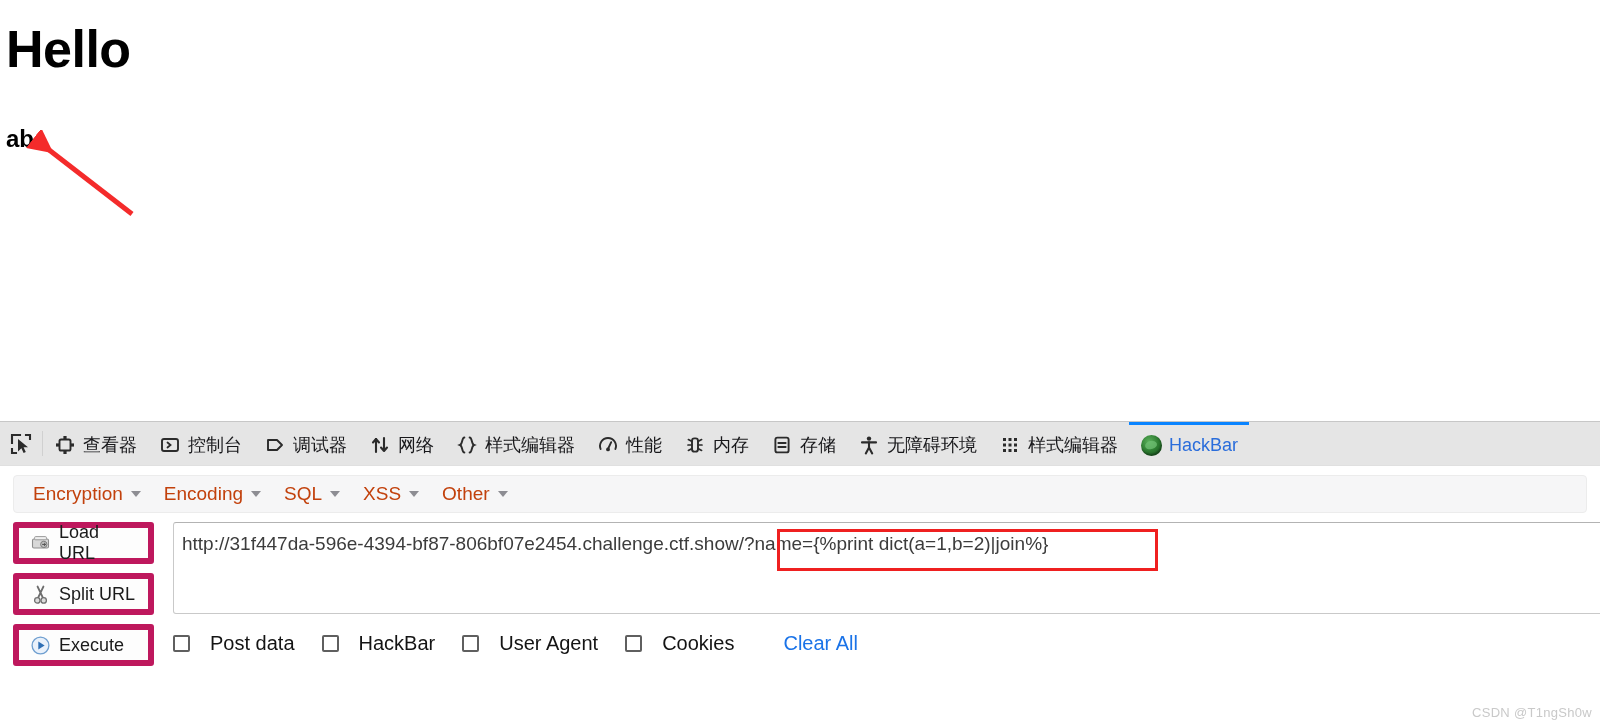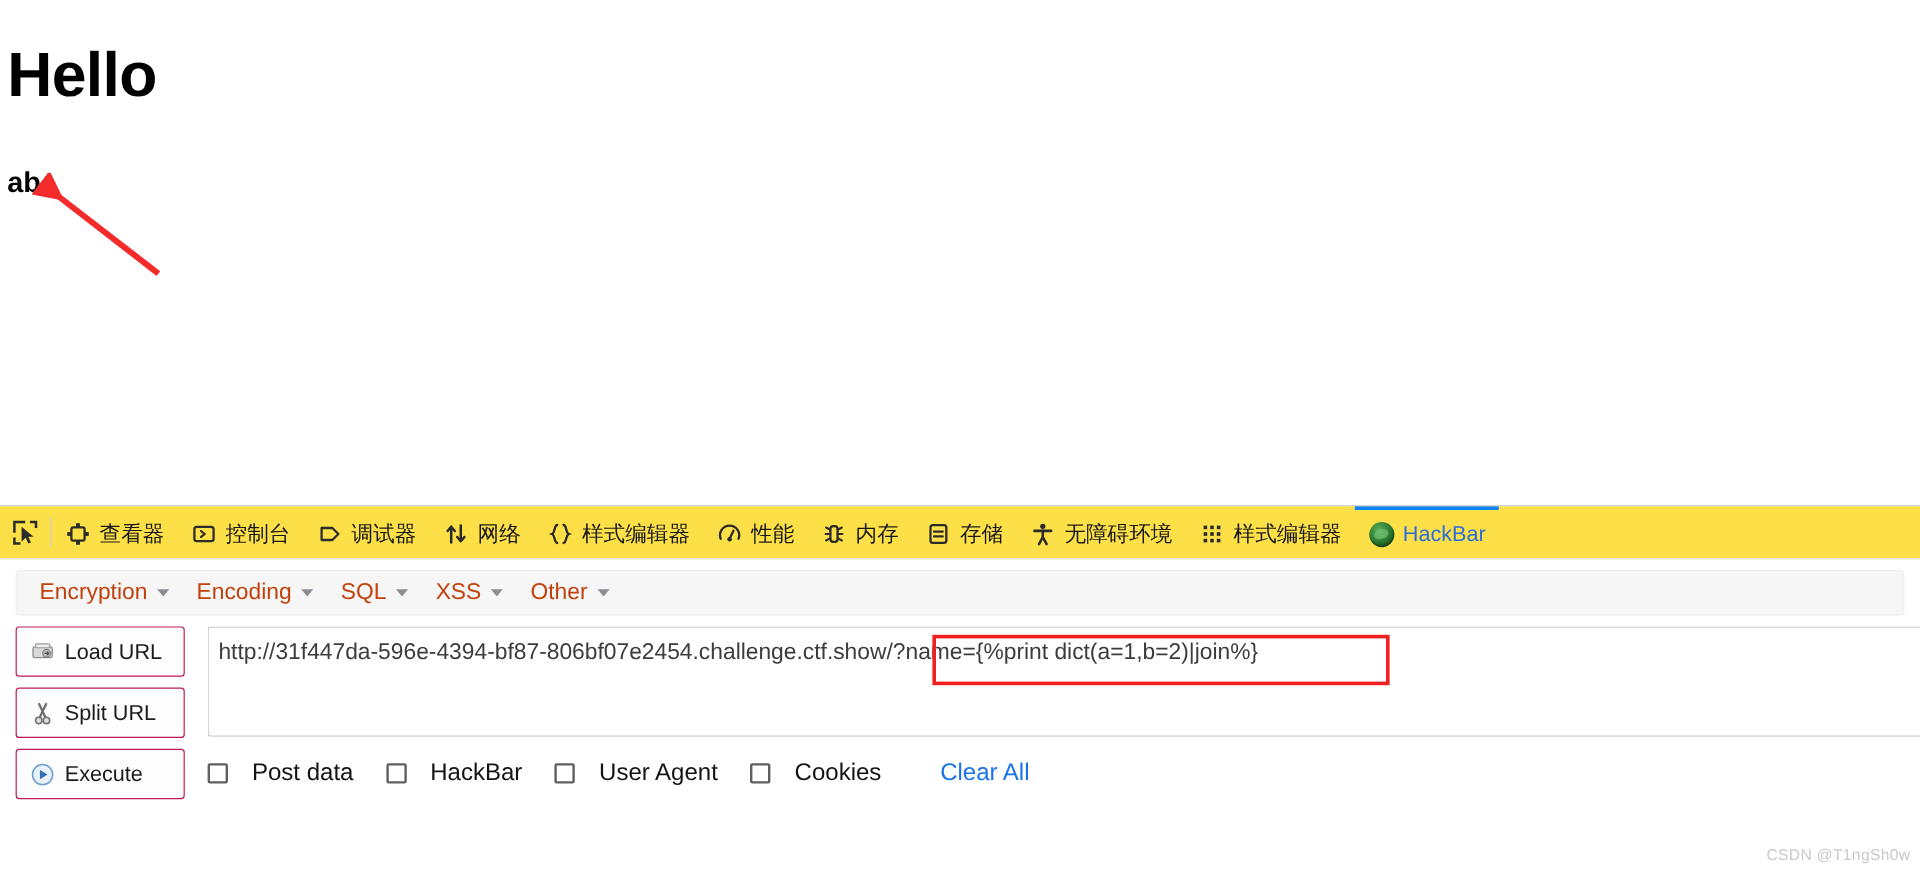--- a/index.html
+++ b/index.html
@@ -8,21 +8,21 @@
     width: 1600px; height: 726px;
     overflow: hidden;
     background: #ffffff;
     font-family: "Liberation Sans", sans-serif;
   }
 
   #app { position: relative; width: 1600px; height: 726px; background: #fff; }
 
   
   .page-content {
-    position: absolute; left: 0; top: 14px;
+    position: absolute; left: 0; top: 0;
     width: 1576px; height: 421px;
     background: #fff;
     overflow: hidden;
   }
   .page-h1 {
     position: absolute; left: 6px; top: 22px;
     font-size: 52px; font-weight: bold; line-height: 1.05;
     color: #000; letter-spacing: -0.5px;
   }
   .page-ab {
@@ -40,21 +40,21 @@
     position: absolute; left: 0; top: 421px;
     width: 1600px; height: 305px;
     background: #fff;
     border-top: 1px solid #c7c7c7;
   }
 
   
   .tabstrip {
     position: relative;
     height: 44px;
-    background: #fde047;
+    background: #e5e5e5;
     border-bottom: 1px solid #e0e0e0;
     display: flex; align-items: stretch;
     font-size: 18px;
     white-space: nowrap;
   }
   .picker-btn {
     display: flex; align-items: center; justify-content: center;
     width: 42px; flex: 0 0 42px;
     cursor: pointer;
   }
@@ -122,21 +122,21 @@
     padding: 9px 0 0 13px;
   }
   .hb-sidebar {
     display: flex; flex-direction: column;
     gap: 9px;
     flex: 0 0 141px;
   }
   .hb-btn {
     height: 42px;
     background: #fdfdfd;
-    border: 1px solid #be185d;
+    border: 6px solid #be185d;
     border-radius: 3px;
     display: flex; align-items: center; gap: 8px;
     padding: 0 10px;
     font-size: 18px; color: #1b1b1b;
     cursor: pointer;
   }
   .hb-btn-icon {
     width: 22px; height: 22px; flex: 0 0 22px;
     display: flex; align-items: center; justify-content: center;
   }

